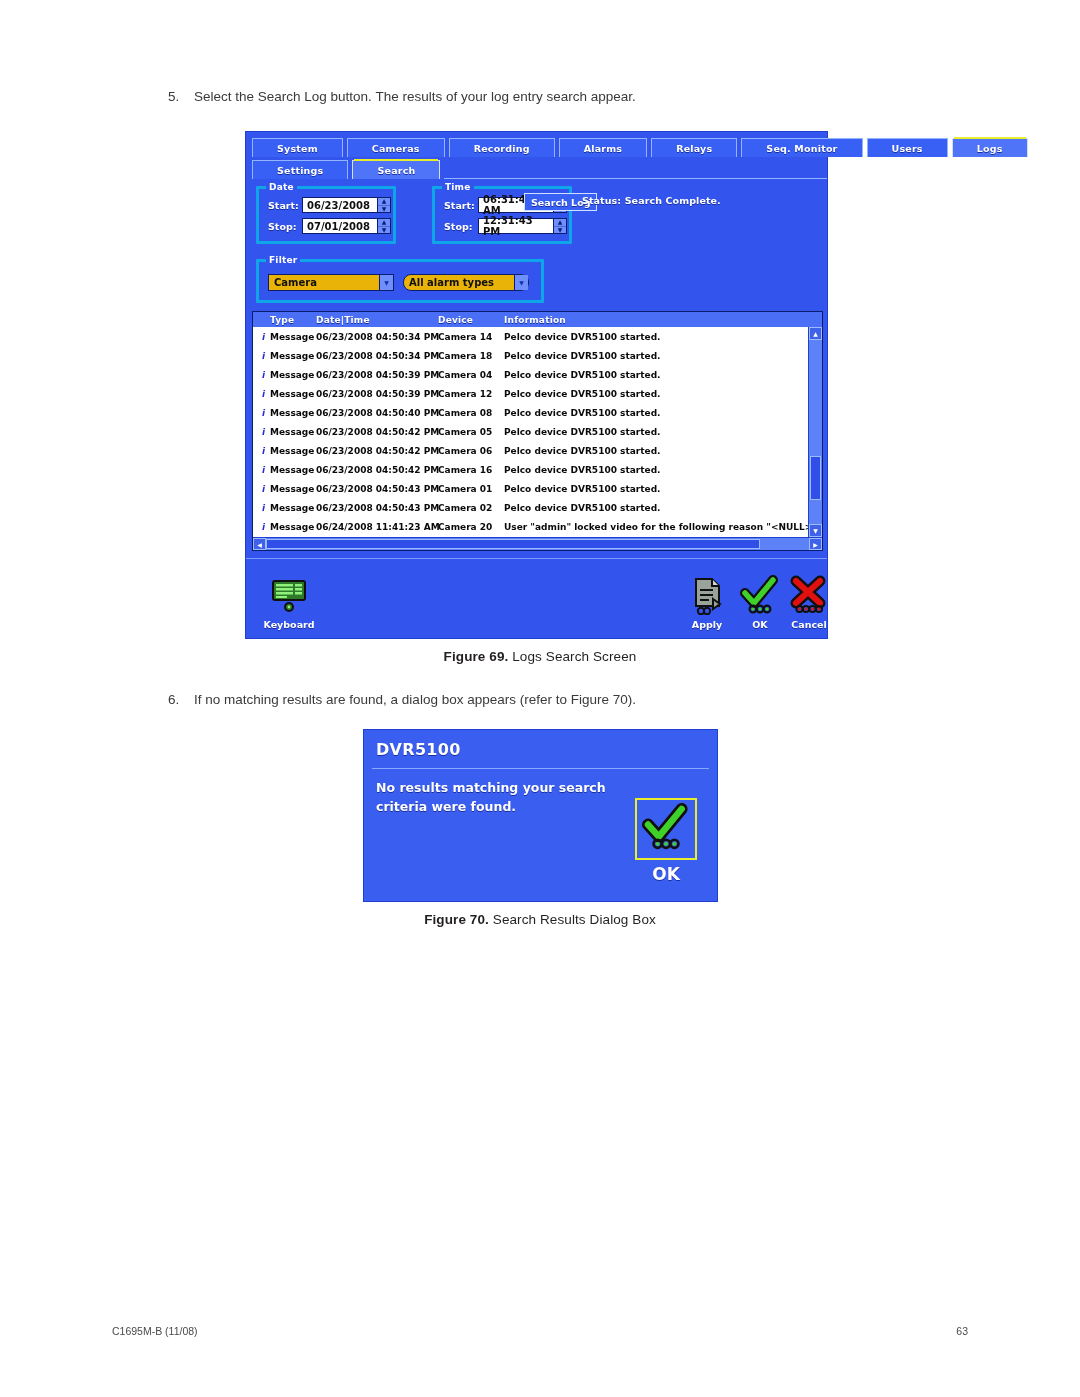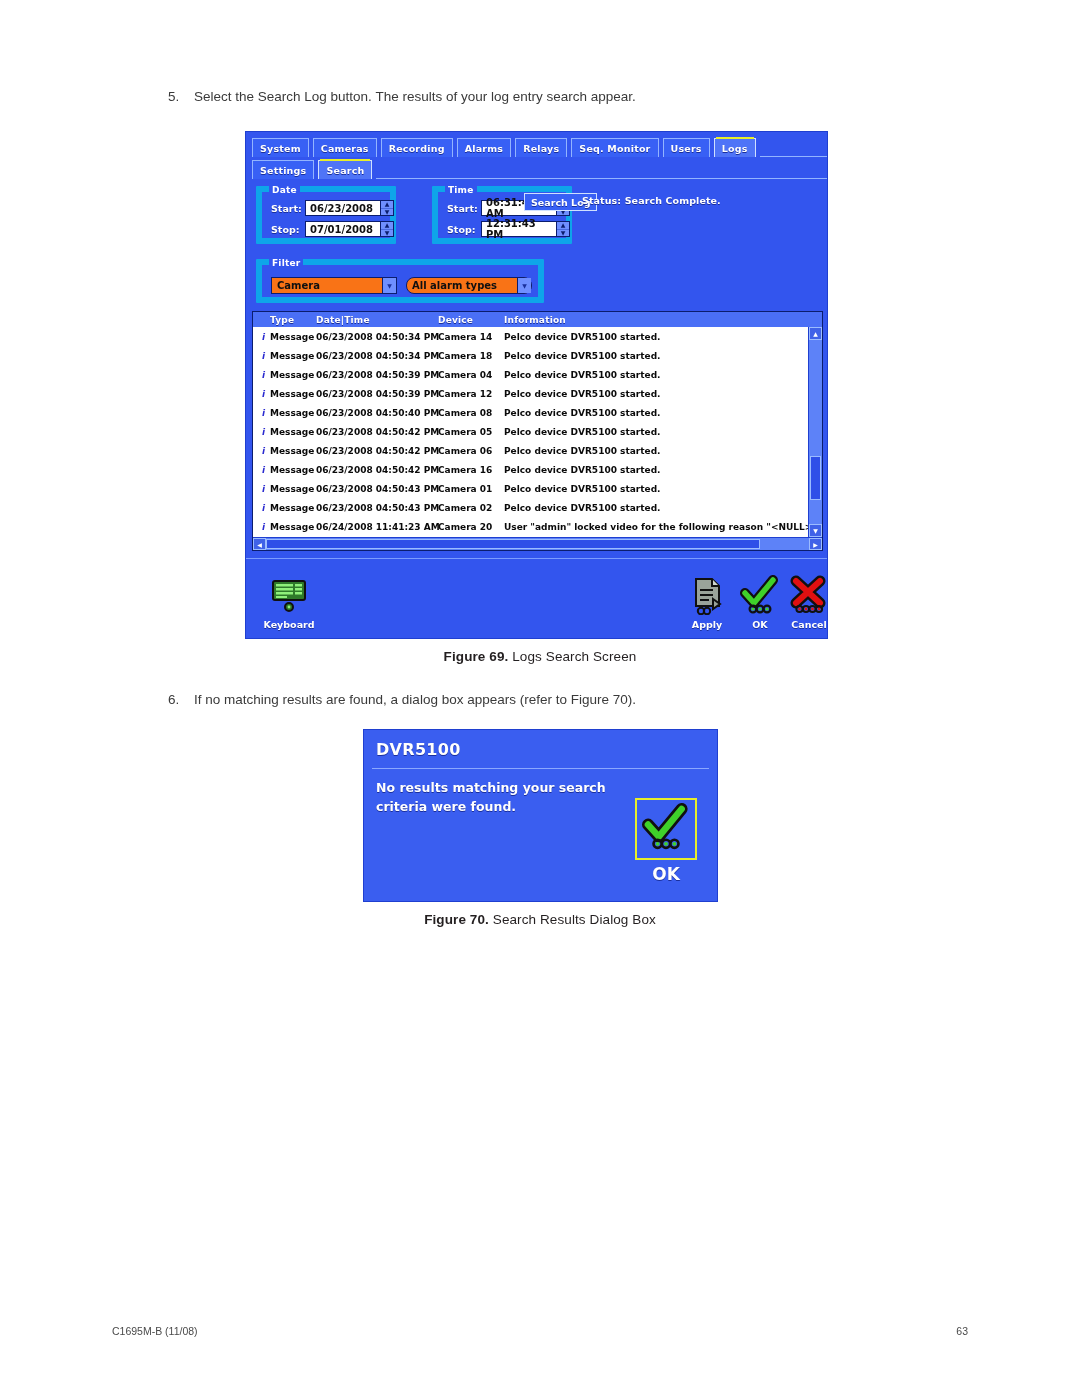--- a/index.html
+++ b/index.html
@@ -59,21 +59,21 @@
     position:relative;
     height:44px;
     background:#3355ee;
     padding:4px 0 0 6px;
   }
   .tabrow { display:flex; align-items:flex-end; height:21px; gap:4px; }
   .tabrow.row2 { margin-top:1px; }
   .tab {
     position:relative;
     height:19px;
-    padding:0 7px;
+    padding:0 24px;
     display:flex; align-items:center;
     background:#3860f5;
     border:1px solid #93b4ff;
     border-bottom:none;
     color:#ffffff;
     font-size:9.5px;
     font-weight:bold;
     letter-spacing:.2px;
     white-space:nowrap;
     text-shadow:0 1px 0 #1a2f9c;
@@ -98,21 +98,21 @@
 
   .panel {
     position:relative;
     margin:0 6px;
     height:133px;
   }
 
   
   .grp {
     position:absolute;
-    border:6px solid #0ea5e9;
+    border:3px solid #0ea5e9;
     border-radius:1px;
   }
   .grp > .grp-title {
     position:absolute;
     top:-7px; left:7px;
     padding:0 3px;
     background:#3355ee;
     color:#ffffff;
     font-size:9px;
     font-weight:bold;
@@ -175,21 +175,21 @@
     color:#ffffff;
     font-size:9.5px; font-weight:bold;
     text-shadow:0 1px 0 #1a2f9c;
     letter-spacing:.1px;
   }
 
   .combo {
     display:flex; align-items:stretch;
     height:17px;
     border:1px solid #0b1d6e;
-    background:#f97316;
+    background:#eab308;
   }
   .combo .cval {
     padding:0 5px;
     display:flex; align-items:center;
     font-size:10px; font-weight:bold;
     color:#101010;
   }
   .combo .carrow {
     width:14px;
     margin-left:auto;

